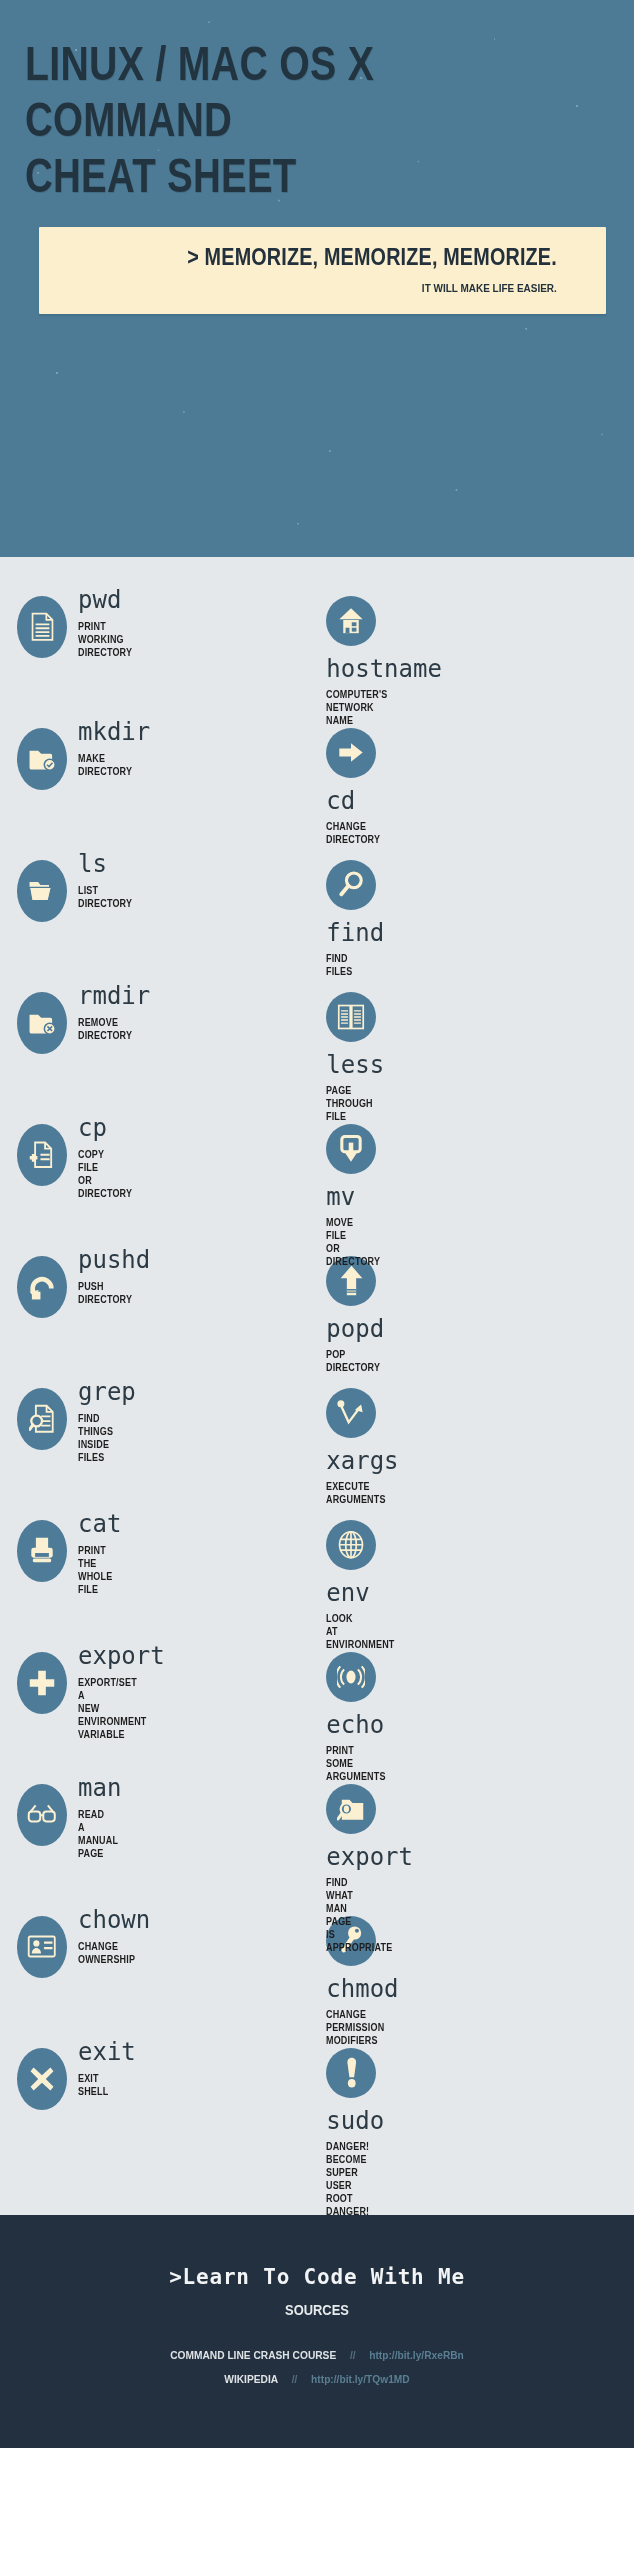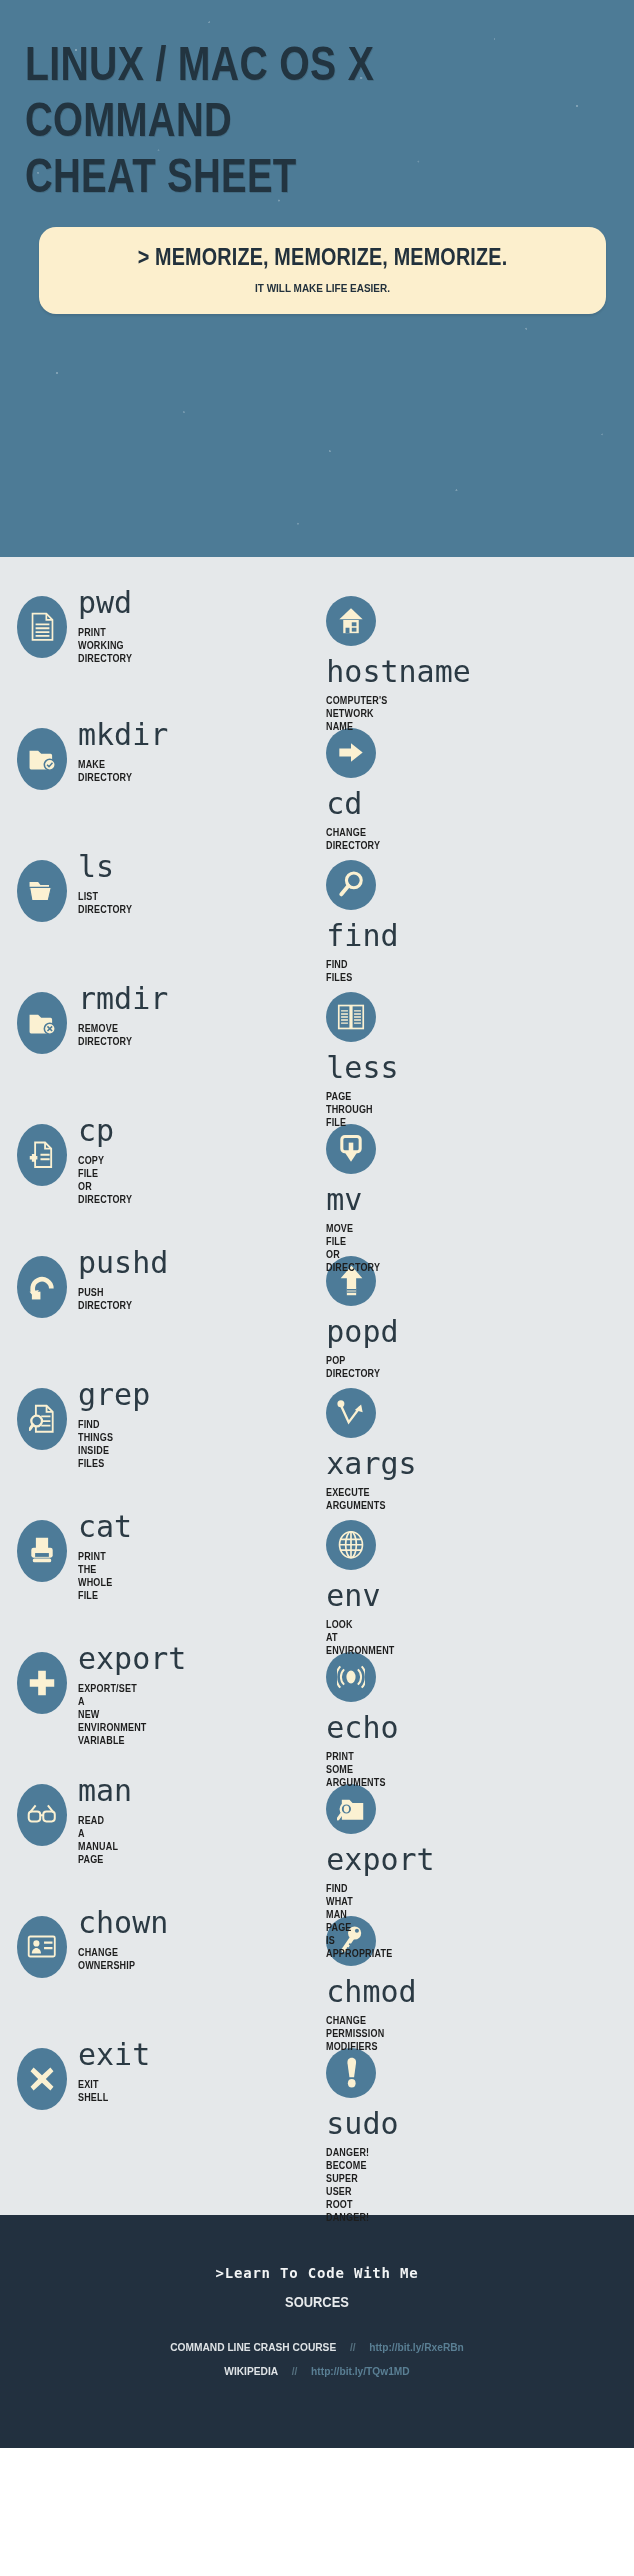--- a/index.html
+++ b/index.html
@@ -64,23 +64,23 @@
     font-size:22.5px;
     letter-spacing:0.9px;
     color:#223440;
     margin-top:20px;
     white-space:nowrap;
   }
 
   .callout {
     margin:28px 14px 0 14px;
     background:#fcefcd;
-    border-radius:17px;
+    border-radius:1px;
     padding:17px 11px 20px 11px;
-    text-align:center;
+    text-align:right;
     box-shadow:0 1.6px 2.3px rgba(0,0,0,.10);
   }
   .callout-main {
     font-family:"Liberation Sans Narrow","Liberation Sans", sans-serif;
     font-weight:700;
     font-size:23px;
     letter-spacing:0.2px;
     color:#22313c;
     transform:scaleX(0.86);
     white-space:nowrap;
@@ -122,21 +122,21 @@
     border-radius:50% / 50%;
     display:flex; align-items:center; justify-content:center;
     margin-top:18.6px;
     margin-right:11px;
   }
   .icon-oval svg { display:block; }
 
   .cmd-text { padding-top:11px; min-width:0; }
   .cmd-name {
     font-family:"DejaVu Sans Mono","Liberation Mono", monospace;
-    font-size:30px;
+    font-size:24px;
     line-height:1.0;
     color:#2b3a44;
     white-space:nowrap;
     margin-bottom:7.8px;
   }
   .cmd-desc {
     font-family:"Liberation Sans Narrow","Liberation Sans", sans-serif;
     font-weight:700;
     font-size:10px;
     line-height:1.30;
@@ -150,21 +150,21 @@
   
   .footer {
     background:#22303f;
     height:233px;
     text-align:center;
     padding-top:50px;
   }
   .brand {
     font-family:"DejaVu Sans Mono","Liberation Mono", monospace;
     font-weight:700;
-    font-size:14px;
+    font-size:21px;
     letter-spacing:0.8px;
     color:#f2f4f5;
     white-space:nowrap;
   }
   .sources-label {
     font-family:"Liberation Sans Narrow","Liberation Sans", sans-serif;
     font-weight:700;
     font-size:14.7px;
     color:#e7eaec;
     margin-top:13px;

